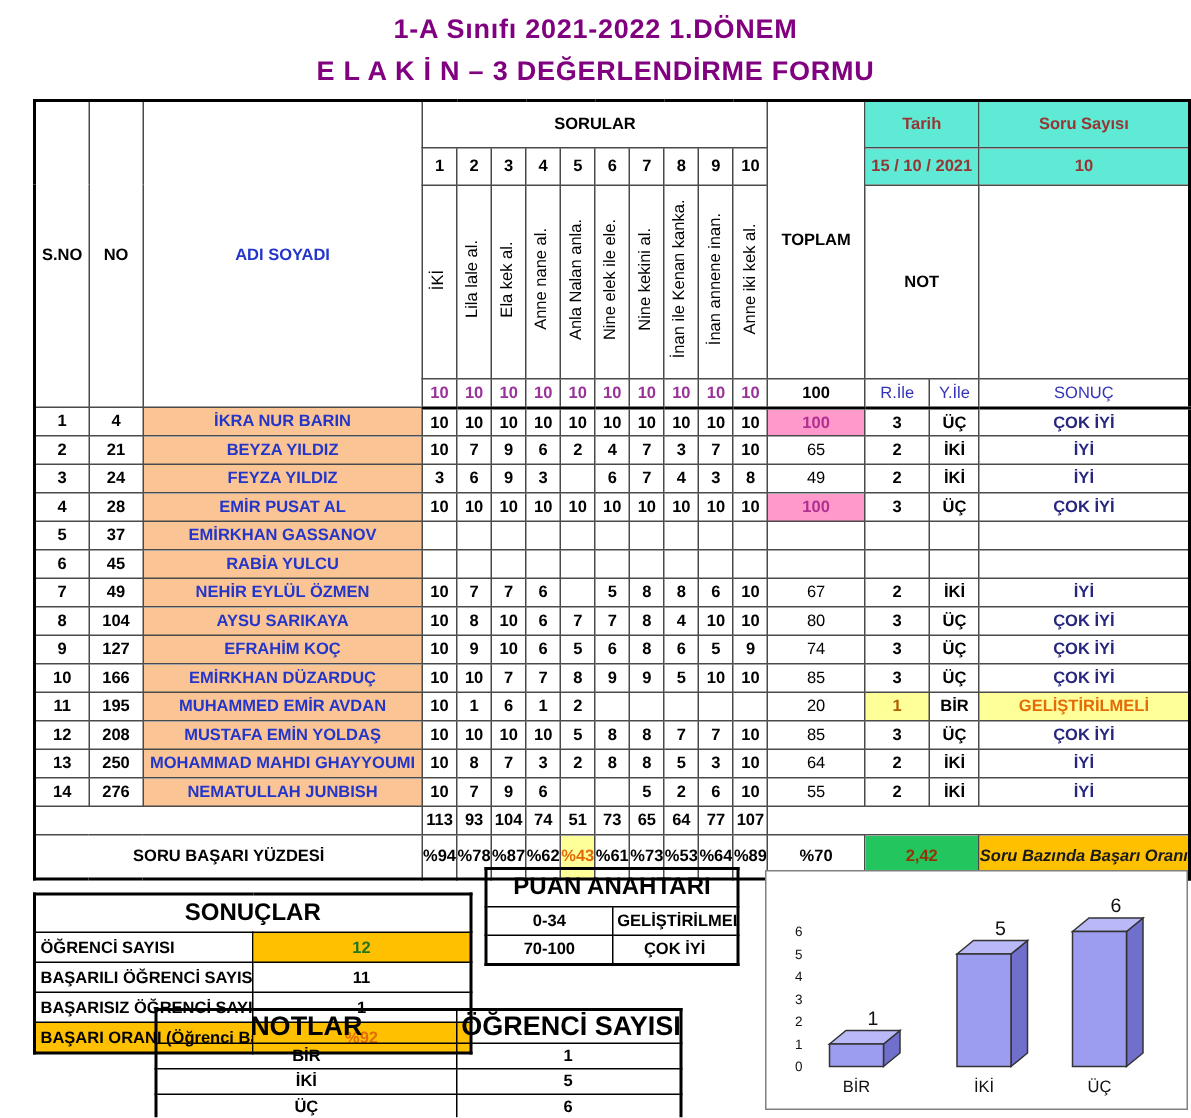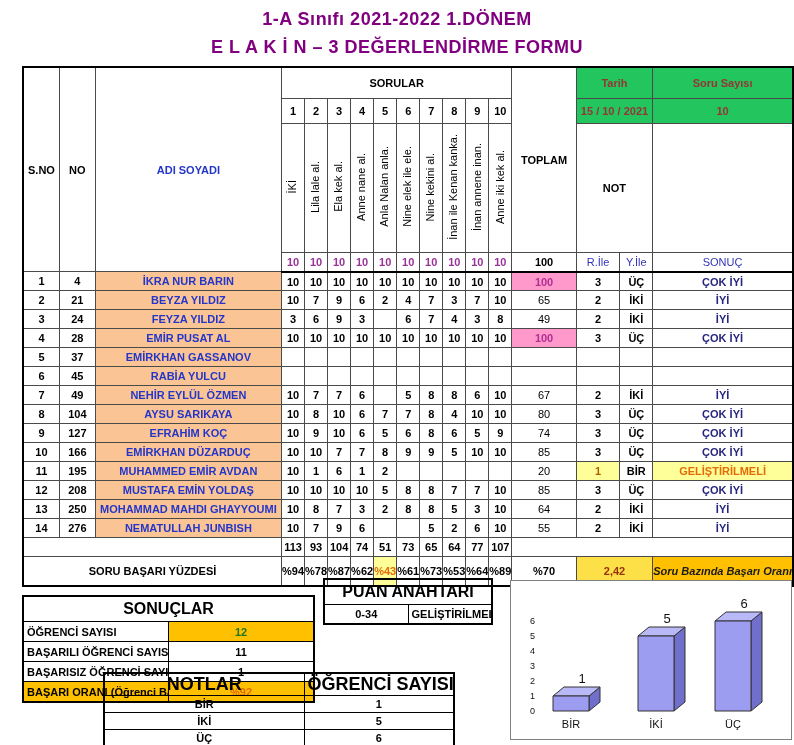--- a/index.html
+++ b/index.html
@@ -18,21 +18,21 @@
   .sorular{font-size:15px;font-weight:bold;height:30px;}
   .qnum{font-weight:bold;font-size:11px;height:24px;}
   .rot-cell{vertical-align:bottom;height:128px;}
   .rot{writing-mode:vertical-rl;transform:rotate(180deg);font-size:11px;line-height:1.05;
        display:inline-block;max-height:124px;}
   .corner{vertical-align:bottom;background:#fff;}
   .sno-h{font-size:11px;font-weight:bold;padding-bottom:3px;}
   .no-h{font-size:14px;font-weight:bold;padding-bottom:2px;}
   .name-h{font-size:26px;font-weight:bold;color:#2336C9;padding-bottom:4px;}
   .toplam-h{font-size:13px;font-weight:bold;vertical-align:bottom;padding-bottom:3px;}
-  .gold{background:#22c55e;color:#963634;font-weight:bold;font-size:10px;}
+  .gold{background:#5eead4;color:#963634;font-weight:bold;font-size:10px;}
   .not-cell{font-size:16px;font-weight:bold;vertical-align:bottom;padding-bottom:2px;}
   .maxp{color:#993399;font-weight:bold;font-size:10px;height:18px;}
   .max-total{font-weight:bold;font-size:11px;}
   .subhdr{color:#3333B8;font-weight:normal;font-size:10px;margin-top:12px;}
   
   .r-sno{font-weight:bold;font-size:11px;height:18px;}
   .r-no{font-weight:bold;font-size:11px;}
   .r-name{background:#FAC494;color:#2336C9;font-weight:bold;text-align:left;padding-left:3px;
           font-size:11px;}
   .r-score{font-weight:bold;font-size:11px;}
@@ -43,21 +43,21 @@
   .r-yile{font-weight:bold;font-size:10px;}
   .r-sonuc{color:#26267E;font-weight:bold;font-size:10.5px;}
   .warncell{background:#FFFF99;color:#E36C09;font-weight:bold;}
   
   .nb{border:none !important;background:#fff;}
   .sumv{font-weight:bold;font-size:10px;height:18px;}
   .pct-label{font-weight:bold;font-size:12px;text-align:left;padding-left:10px;height:28px;}
   .pctv{font-weight:bold;font-size:9px;}
   .pct-hi{background:#FFFF99;color:#E36C09;}
   .pct-total{font-weight:bold;font-size:11px;}
-  .ratio-big{background:#fde047;color:#963306;font-weight:bold;font-size:20px;}
+  .ratio-big{background:#22c55e;color:#963306;font-weight:bold;font-size:20px;}
   .ratio-label{background:#FFC000;color:#1a1a1a;font-weight:bold;font-size:11px;font-style:italic;}
   
   .bottom{position:absolute;left:0;top:576px;width:794px;height:169px;}
   table.box{border-collapse:collapse;table-layout:fixed;position:absolute;border:2px solid #000;}
   table.box td{border:1px solid #000;padding:0 3px;font-size:11px;font-weight:bold;
                white-space:nowrap;overflow:hidden;}
   #sonuclar{left:22px;top:19px;width:293px;}
   #sonuclar .box-title{font-size:16px;text-align:center;height:24px;}
   #sonuclar td{height:19px;text-align:left;}
   #sonuclar td.val{text-align:center;width:26px;}
@@ -492,20 +492,24 @@
       <tbody>
         <tr>
             <td colspan="2" class="box-title">PUAN ANAHTARI</td>
           </tr>
       </tbody>
       <tbody id="puan-body">
           <tr>
             <td style="width: 36%;">0-34</td>
             <td>GELİŞTİRİLMELİ</td>
           </tr>
+          <tr>
+            <td style="width: 36%;">70-100</td>
+            <td>ÇOK İYİ</td>
+          </tr>
         </tbody>
     </table>
 
     <table class="box" id="notlar">
       <tbody>
         <tr>
           <td class="box-title" style="width:55%">NOTLAR</td>
           <td class="box-title">ÖĞRENCİ SAYISI</td>
         </tr>
       </tbody>

